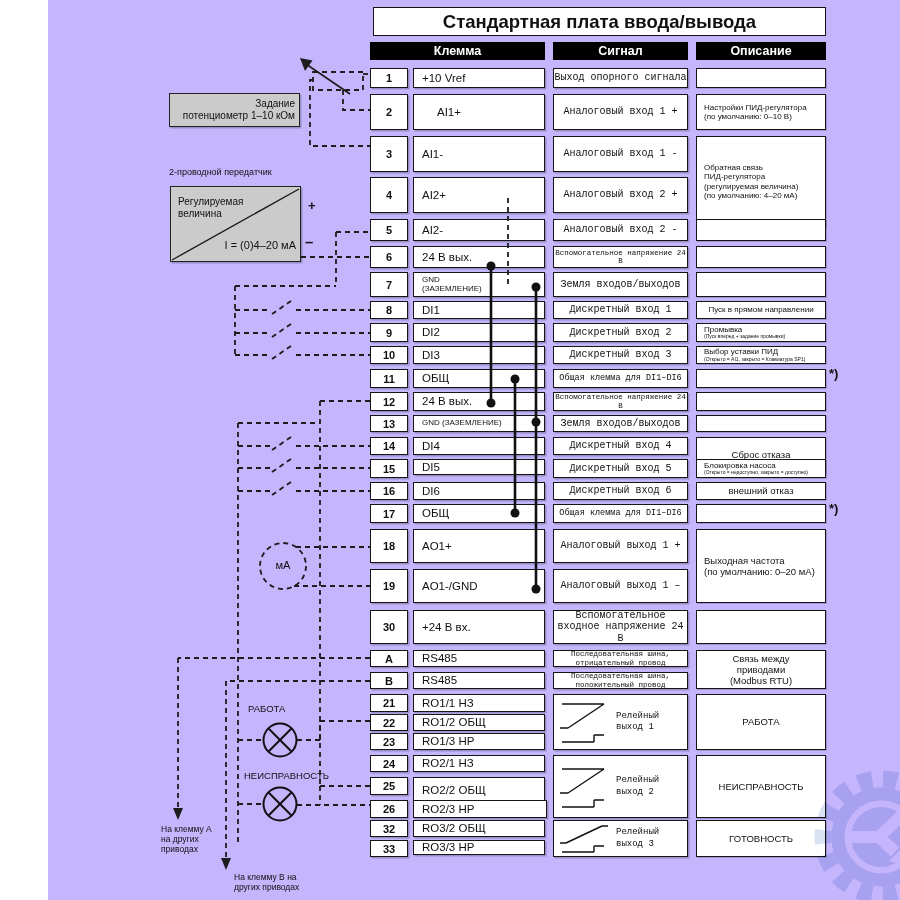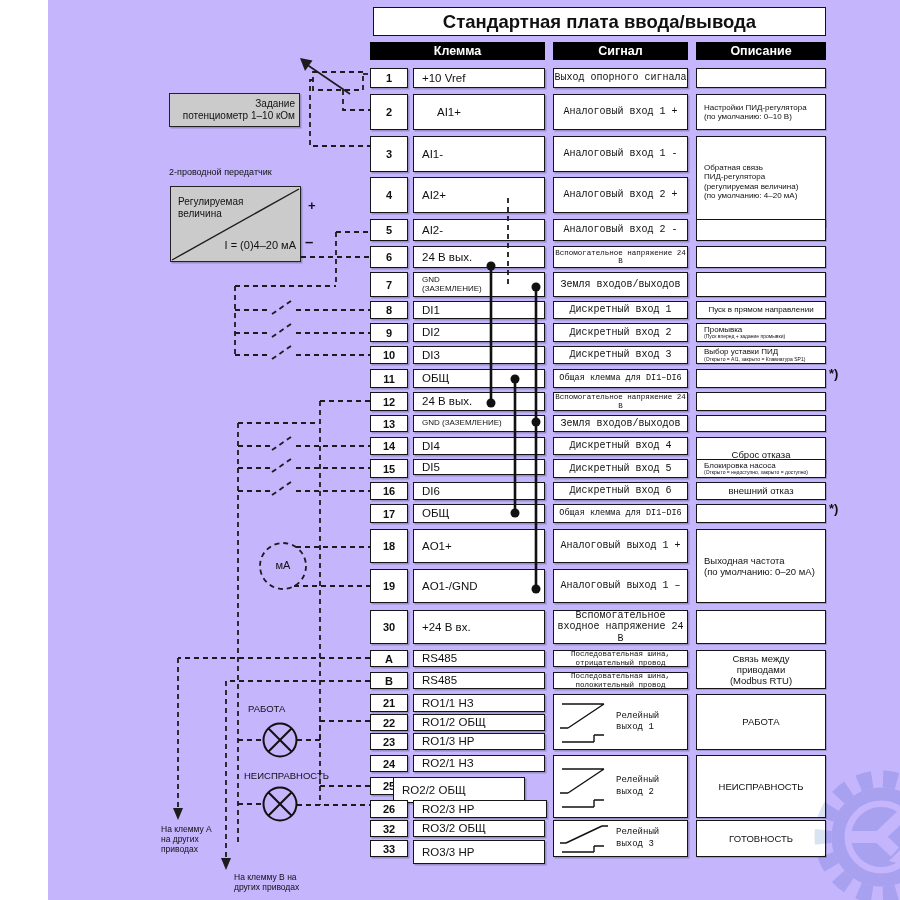--- a/index.html
+++ b/index.html
@@ -138,27 +138,27 @@
 положительный провод</div>
       <div class="cell num" style="left: 322px; top: 694px; width: 38px; height: 18px;">21</div>
       <div class="cell name" style="left: 365px; top: 694px; width: 132px; height: 18px;">RO1/1 НЗ</div>
       <div class="cell num" style="left: 322px; top: 714px; width: 38px; height: 17px;">22</div>
       <div class="cell name" style="left: 365px; top: 714px; width: 132px; height: 17px;">RO1/2 ОБЩ</div>
       <div class="cell num" style="left: 322px; top: 733px; width: 38px; height: 17px;">23</div>
       <div class="cell name" style="left: 365px; top: 733px; width: 132px; height: 17px;">RO1/3 НР</div>
       <div class="cell num" style="left: 322px; top: 755px; width: 38px; height: 17px;">24</div>
       <div class="cell name" style="left: 365px; top: 755px; width: 132px; height: 17px;">RO2/1 НЗ</div>
       <div class="cell num" style="left: 322px; top: 777px; width: 38px; height: 18px;">25</div>
-      <div class="cell name" style="left: 345px; top: 777px; width: 132px; height: 26px;">RO2/2 ОБЩ</div>
+      <div class="cell name" style="left: 365px; top: 777px; width: 132px; height: 26px;">RO2/2 ОБЩ</div>
       <div class="cell num" style="left: 322px; top: 800px; width: 38px; height: 18px;">26</div>
       <div class="cell name" style="left: 365px; top: 800px; width: 134px; height: 18px; text-align: right;">RO2/3 НР</div>
       <div class="cell num" style="left: 322px; top: 820px; width: 38px; height: 17px;">32</div>
       <div class="cell name" style="left: 365px; top: 820px; width: 132px; height: 17px;">RO3/2 ОБЩ</div>
       <div class="cell num" style="left: 322px; top: 840px; width: 38px; height: 17px;">33</div>
-      <div class="cell name" style="left: 365px; top: 840px; width: 132px; height: 24px;">RO3/3 НР</div>
+      <div class="cell name" style="left: 365px; top: 840px; width: 132px; height: 15px;">RO3/3 НР</div>
       <div class="cell sig" style="left: 505px; top: 694px; width: 135px; height: 56px; justify-content: flex-start;"><svg width="52" height="56" viewBox="0 0 52 56" style="margin-left: 4px; flex: 0 0 auto;">
           <path d="M4,10 H46 M46,10 L10,34 M2,34 H10 M4,48 H36 M36,48 V41 M36,41 H46" stroke="#111" fill="none" stroke-width="1.4"></path>
         </svg><div class="relaylbl" style="position: static; margin-left: 6px; text-align: left;">Релейный
 выход 1</div></div>
       <div class="cell sig" style="left: 505px; top: 755px; width: 135px; height: 63px; justify-content: flex-start;"><svg width="52" height="56" viewBox="0 0 52 56" style="margin-left: 4px; flex: 0 0 auto;">
           <path d="M4,10 H46 M46,10 L10,34 M2,34 H10 M4,48 H36 M36,48 V41 M36,41 H46" stroke="#111" fill="none" stroke-width="1.4"></path>
         </svg><div class="relaylbl" style="position: static; margin-left: 6px; text-align: left;">Релейный
 выход 2</div></div>
       <div class="cell sig" style="left: 505px; top: 820px; width: 135px; height: 37px; justify-content: flex-start;"><svg width="52" height="34" viewBox="0 0 52 34" style="margin-left: 4px; flex: 0 0 auto;">
           <path d="M44,4 H50 M44,4 L8,21 M2,21 H8 M4,30 H36 M36,30 V24 M36,24 H46" stroke="#111" fill="none" stroke-width="1.4"></path>

